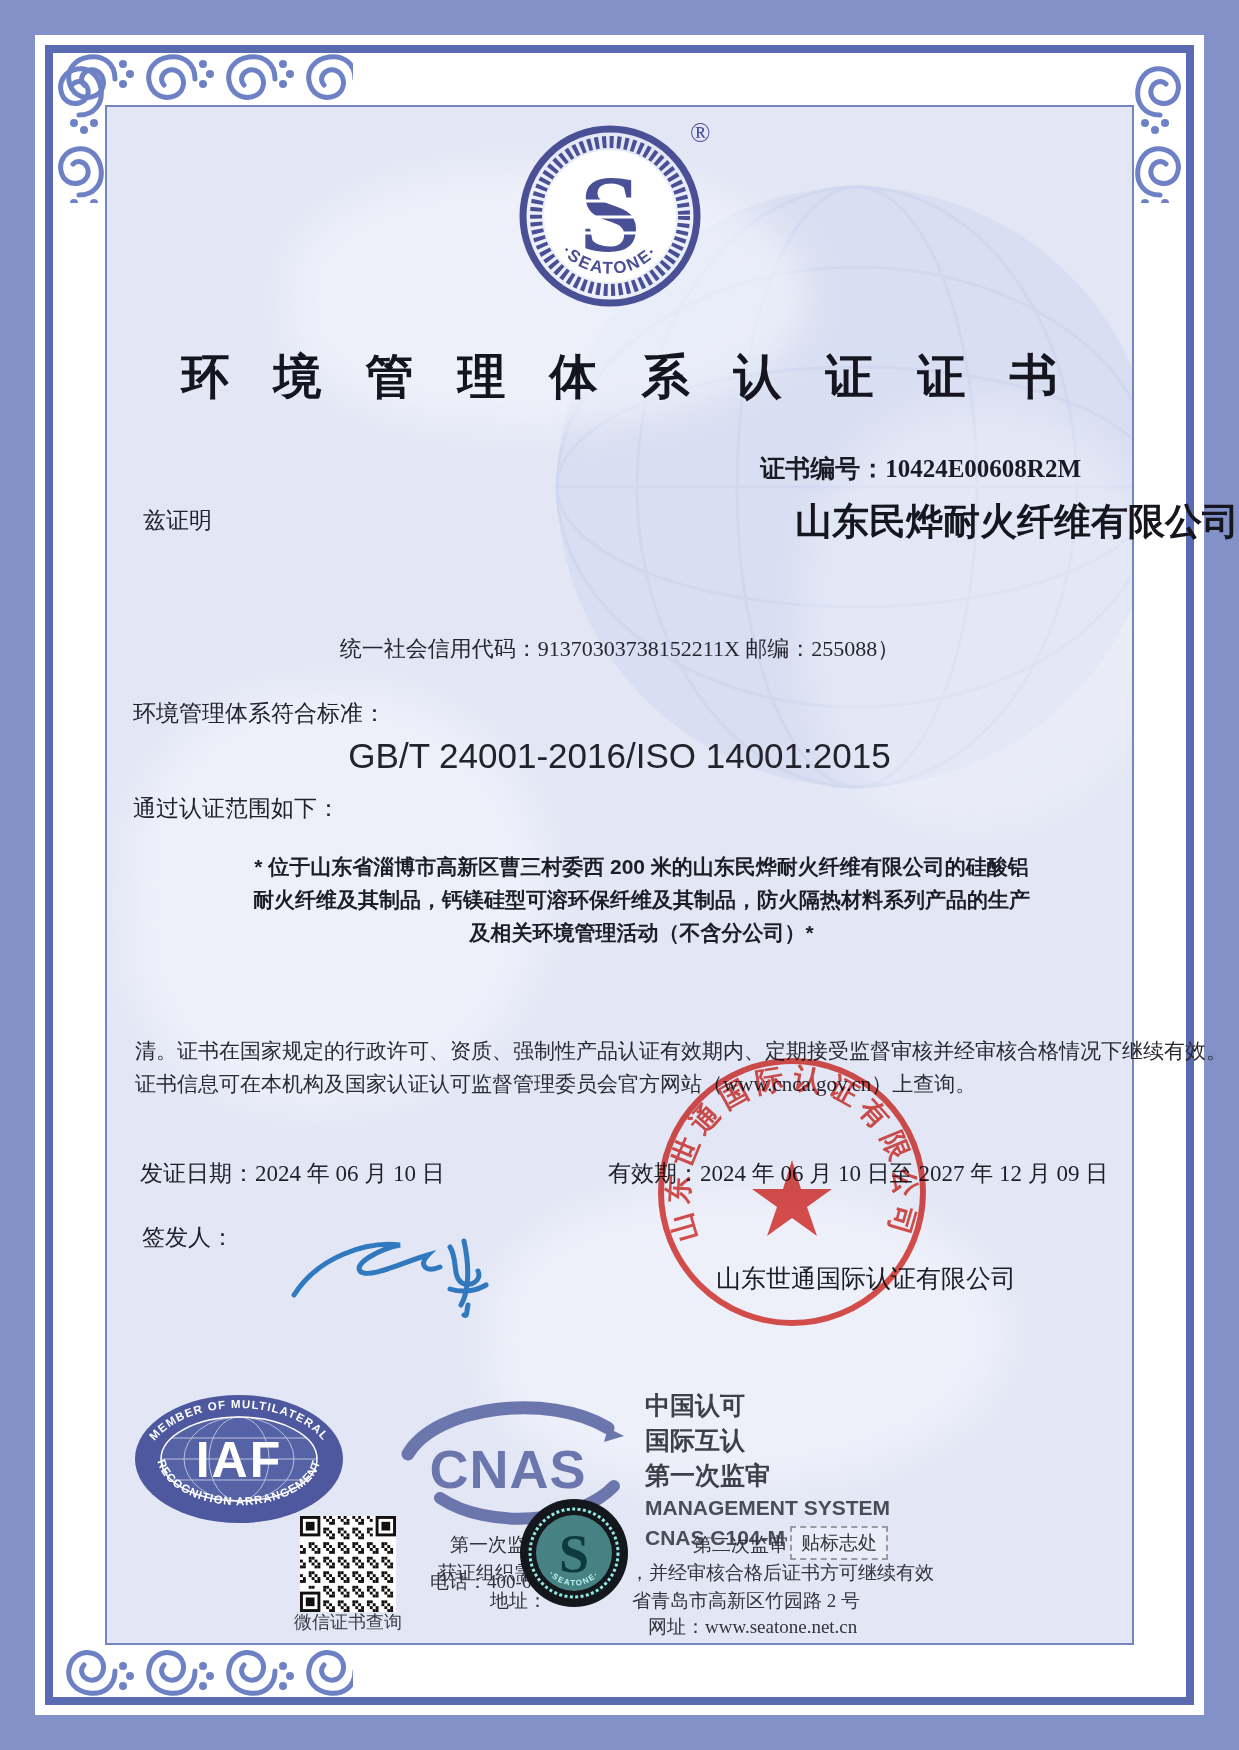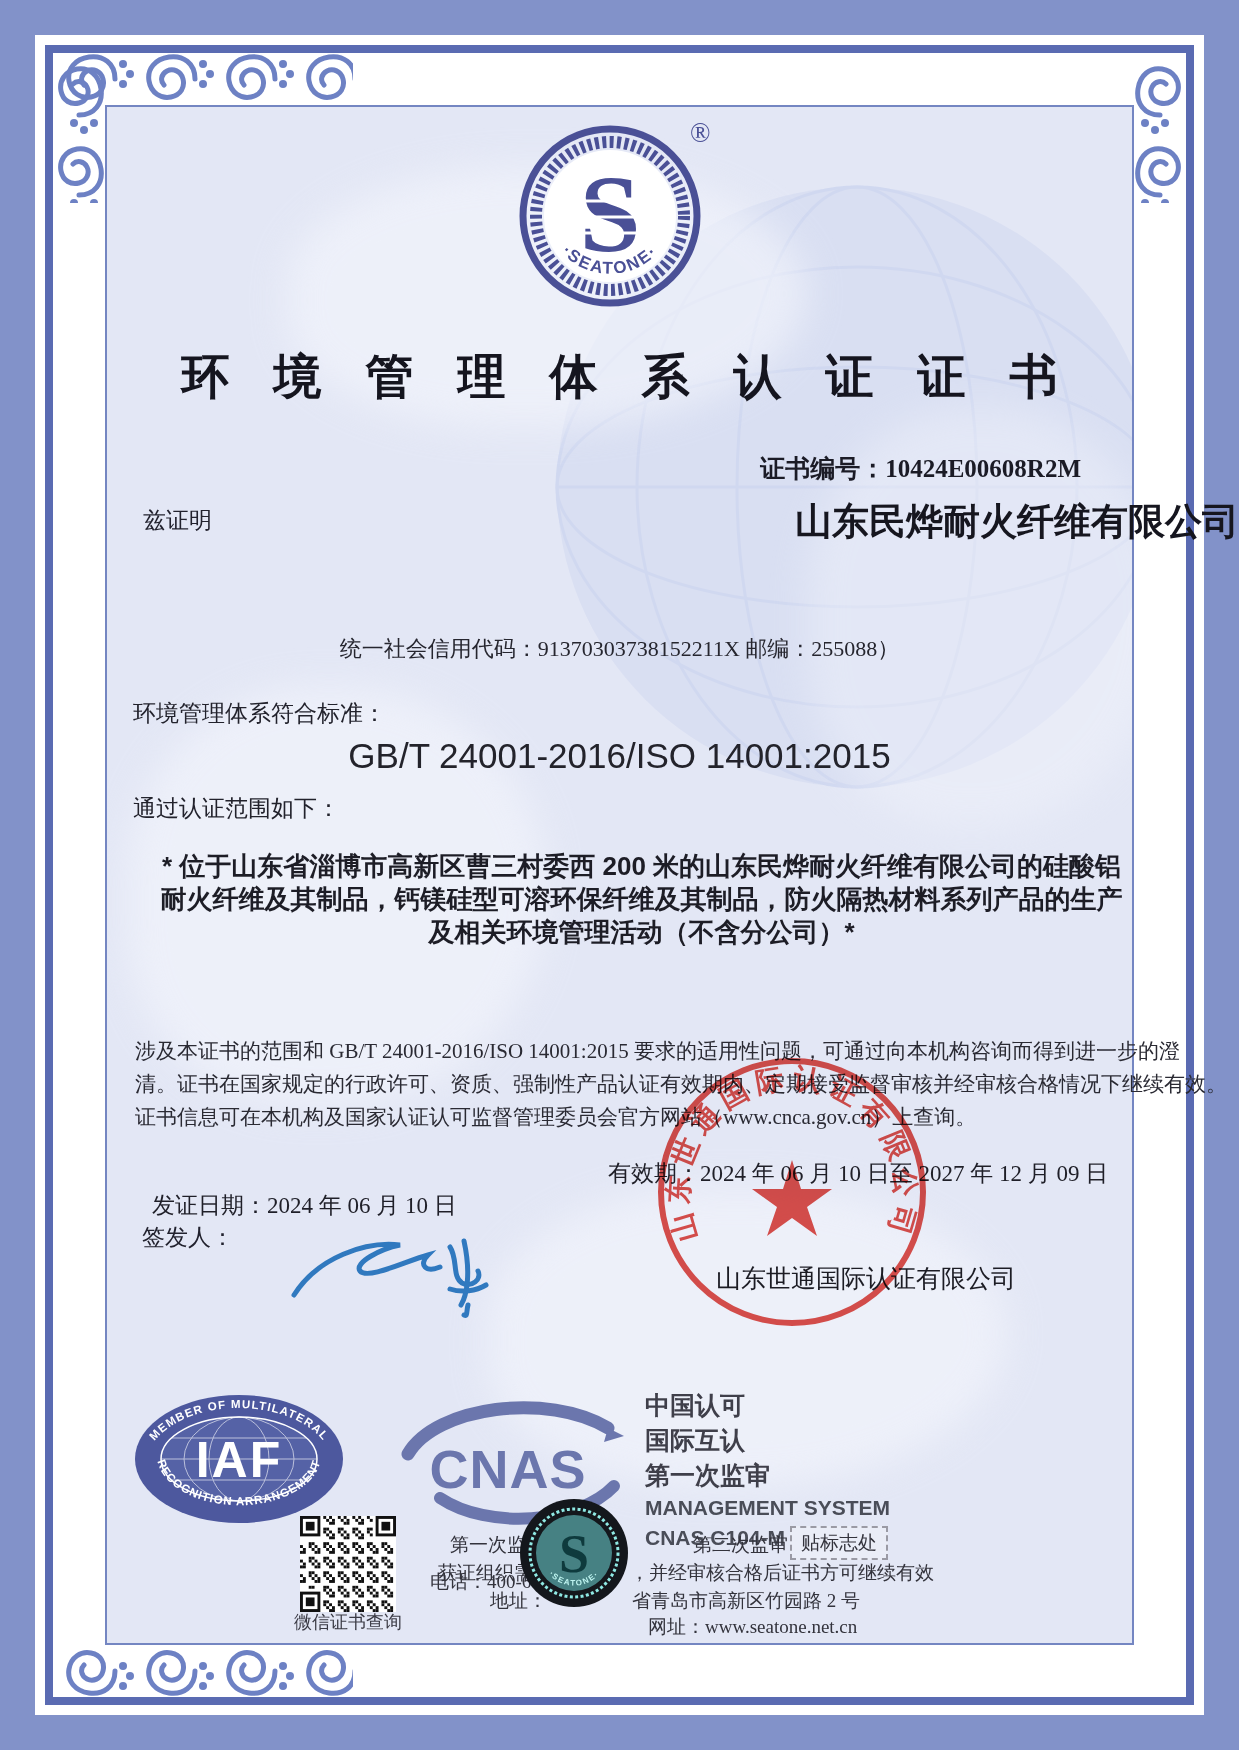--- a/index.html
+++ b/index.html
@@ -22,21 +22,21 @@
   .cjk-serif{font-family:"Liberation Serif","DejaVu Serif",serif;color:#22222e;}
   .title{left:0;right:0;top:345px;text-align:center;font-size:48px;font-weight:600;
          letter-spacing:44px;text-indent:44px;color:#15151f;}
   .certno{right:158px;top:452px;font-size:25px;font-weight:bold;color:#1b1b26;}
   .intro{left:143px;top:505px;font-size:23px;}
   .company{left:0;right:0;top:497px;text-align:right;font-size:37px;font-weight:bold;color:#16161f;margin-left:34px;}
   .addr{left:0;right:0;text-align:center;font-size:22px;color:#26262f;}
   .label{font-size:23px;color:#22222c;}
   .standard{left:0;right:0;top:736px;text-align:center;font-size:35px;color:#23232b;
             font-family:"Liberation Sans","DejaVu Sans",sans-serif;}
-  .scope{left:0;right:0;top:850px;text-align:center;font-size:26px;font-weight:600;line-height:33px;
+  .scope{left:0;right:0;top:850px;text-align:center;font-size:21px;font-weight:600;line-height:33px;
          font-family:"Liberation Sans","DejaVu Sans",sans-serif;color:#1d1d26;padding-left:44px;}
   .disclaimer{left:135px;width:975px;top:1035px;font-size:21px;line-height:33px;color:#2a2a33;}
   .disclaimer div{white-space:nowrap;}
   .dates{top:1158px;font-size:23px;color:#1f1f28;}
   .signer{left:142px;top:1222px;font-size:23px;}
   .issuer{left:716px;top:1262px;font-size:25px;color:#1c1c24;}
   .accred{left:645px;top:1388px;line-height:35px;}
   .accred .zh{font-size:25px;font-weight:600;font-family:"Liberation Sans","DejaVu Sans",sans-serif;color:#3f3f4a;}
   .accred .en{font-size:21px;font-weight:bold;font-family:"Liberation Sans","DejaVu Sans",sans-serif;color:#4a4d58;line-height:30px;}
   .small{font-size:19px;color:#33333c;}
@@ -190,26 +190,25 @@
     <div class="abs standard">GB/T 24001-2016/ISO 14001:2015</div>
     <div class="abs cjk-serif label" style="left:133px;top:793px;">通过认证范围如下：</div>
 
     <div class="abs scope">
       <div>* 位于山东省淄博市高新区曹三村委西 200 米的山东民烨耐火纤维有限公司的硅酸铝</div>
       <div>耐火纤维及其制品，钙镁硅型可溶环保纤维及其制品，防火隔热材料系列产品的生产</div>
       <div>及相关环境管理活动（不含分公司）*</div>
     </div>
 
     <div class="abs cjk-serif disclaimer">
-      <div>涉及本证书的范围和 GB/T 24001-2016/ISO 14001:2015 要求的适用性问题，可通过向本机构咨询而得到进一步的澄</div>
       <div>清。证书在国家规定的行政许可、资质、强制性产品认证有效期内、定期接受监督审核并经审核合格情况下继续有效。</div>
       <div>证书信息可在本机构及国家认证认可监督管理委员会官方网站（www.cnca.gov.cn）上查询。</div>
     </div>
 
-    <div class="abs cjk-serif dates" style="left:152px;margin-top:32px;">
+    <div class="abs cjk-serif dates" style="left:140px;">
       <span>发证日期：</span><span>2024 年 06 月 10 日</span>
     </div>
     <div class="abs cjk-serif dates" style="left:608px;">
       <span>有效期：</span><span>2024 年 06 月 10 日至 2027 年 12 月 09 日</span>
     </div>
 
     <div class="abs cjk-serif signer">签发人：</div>
     <svg class="abs" style="left:288px;top:1233px;width:215px;height:85px;" viewBox="0 0 215 85">
       <g fill="none" stroke="#3079bf" stroke-width="5" stroke-linecap="round">
         <path d="M6,62 C30,24 78,8 112,12 C92,16 66,30 72,38 C80,47 118,28 140,22 C130,32 138,40 152,34"></path>

